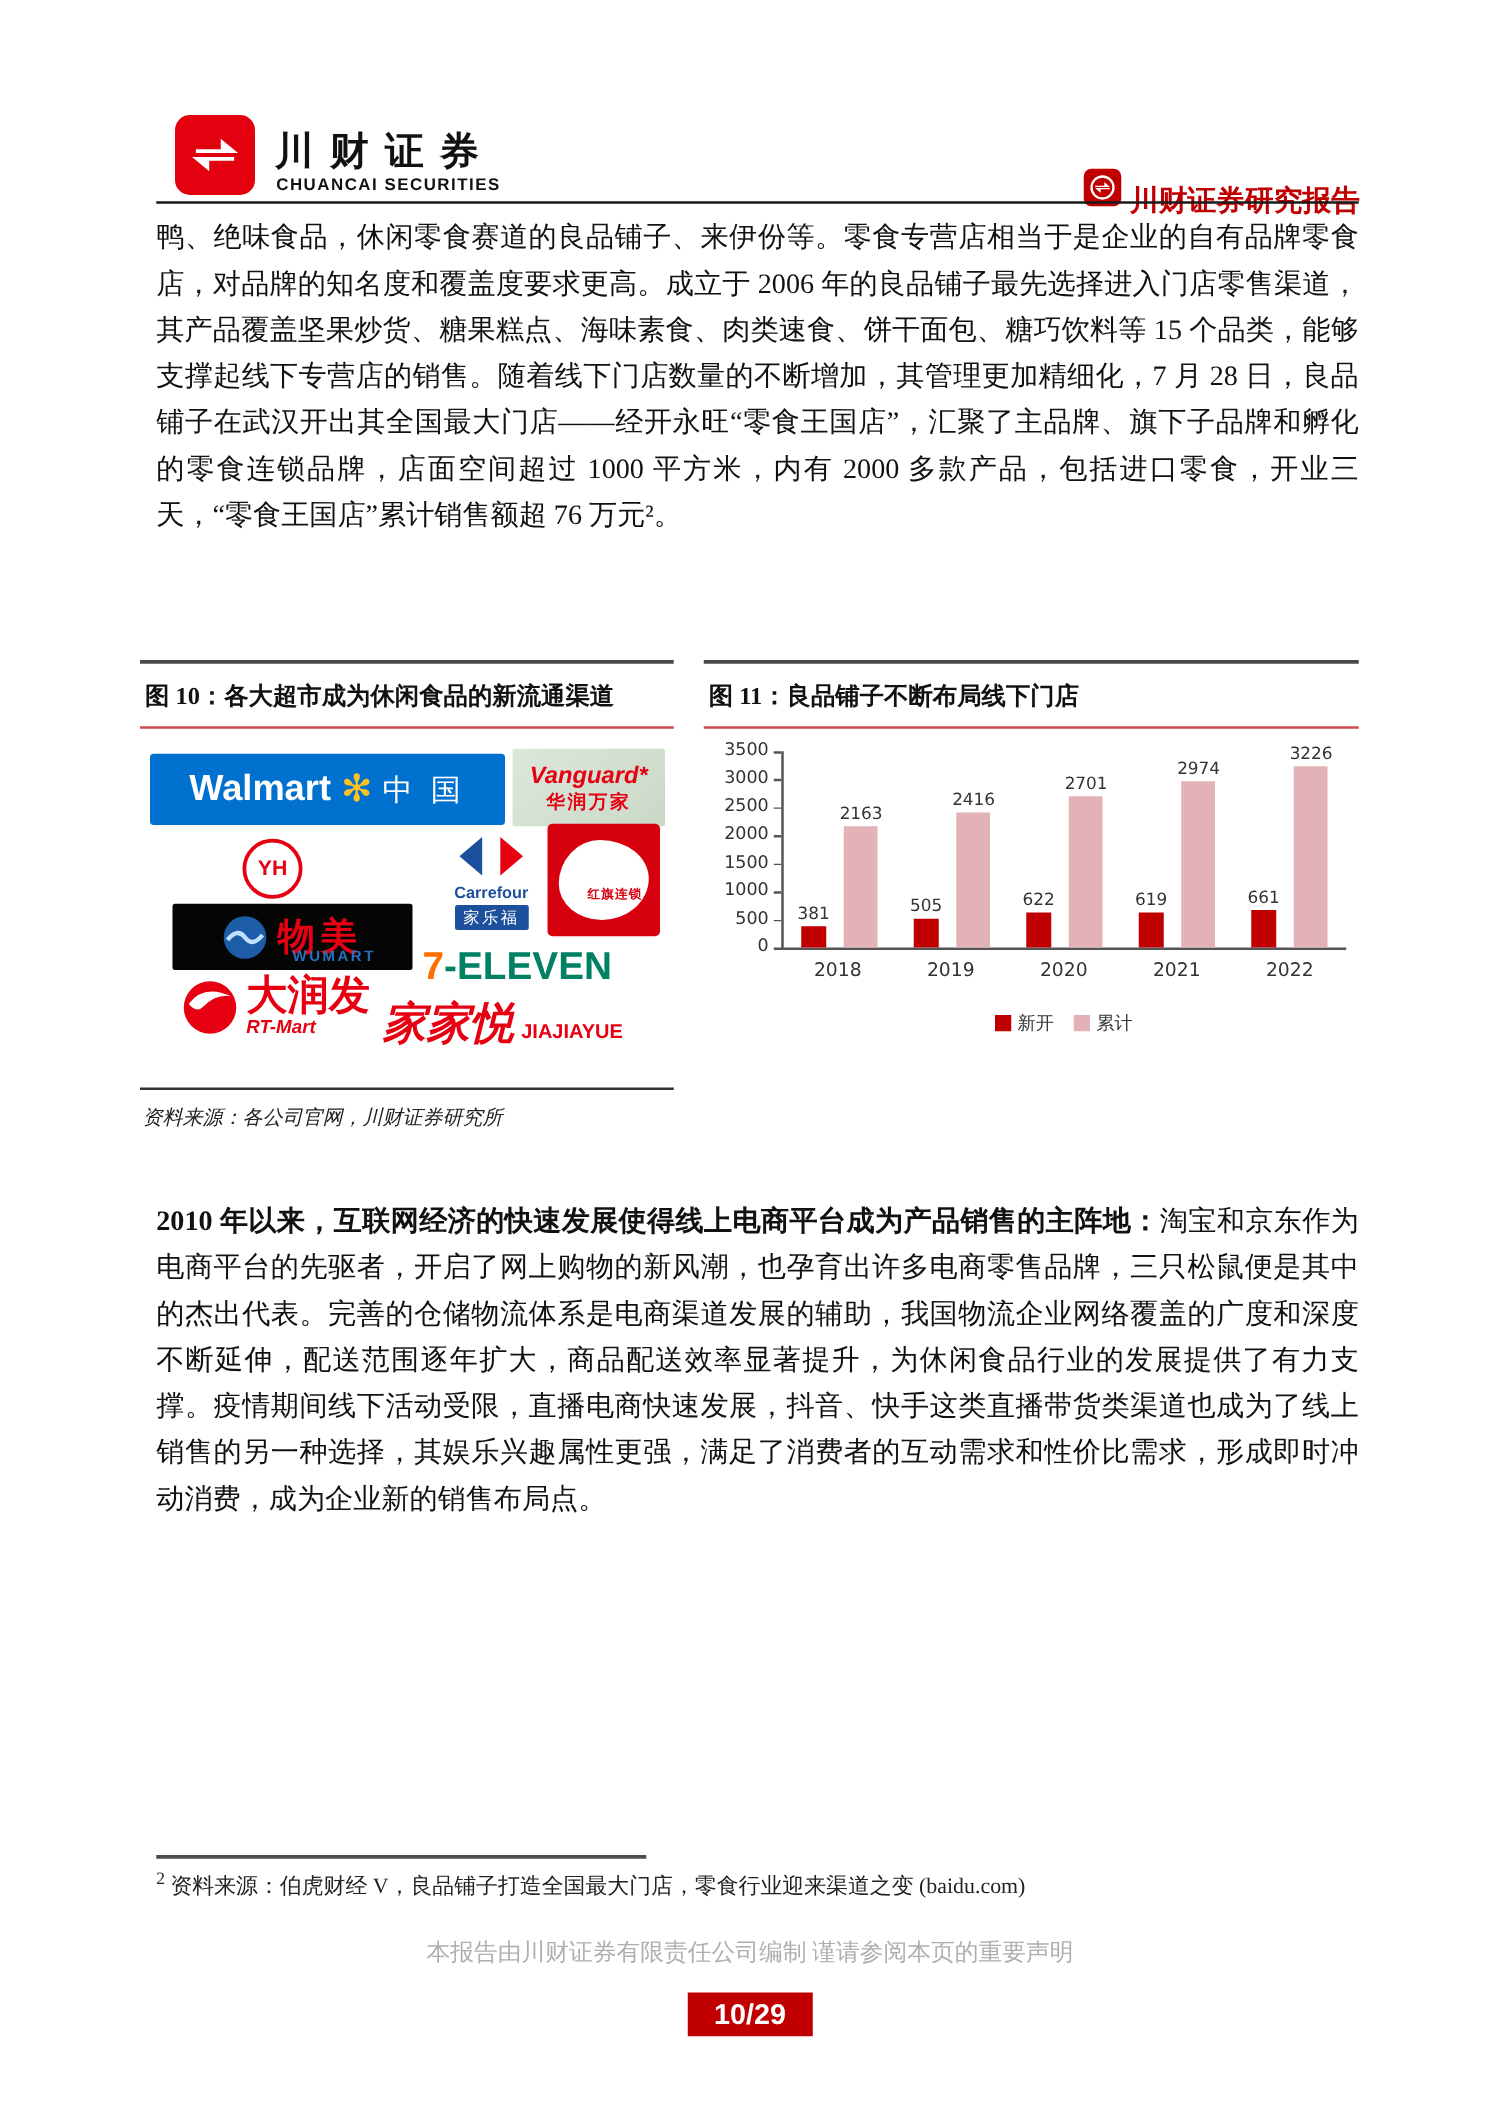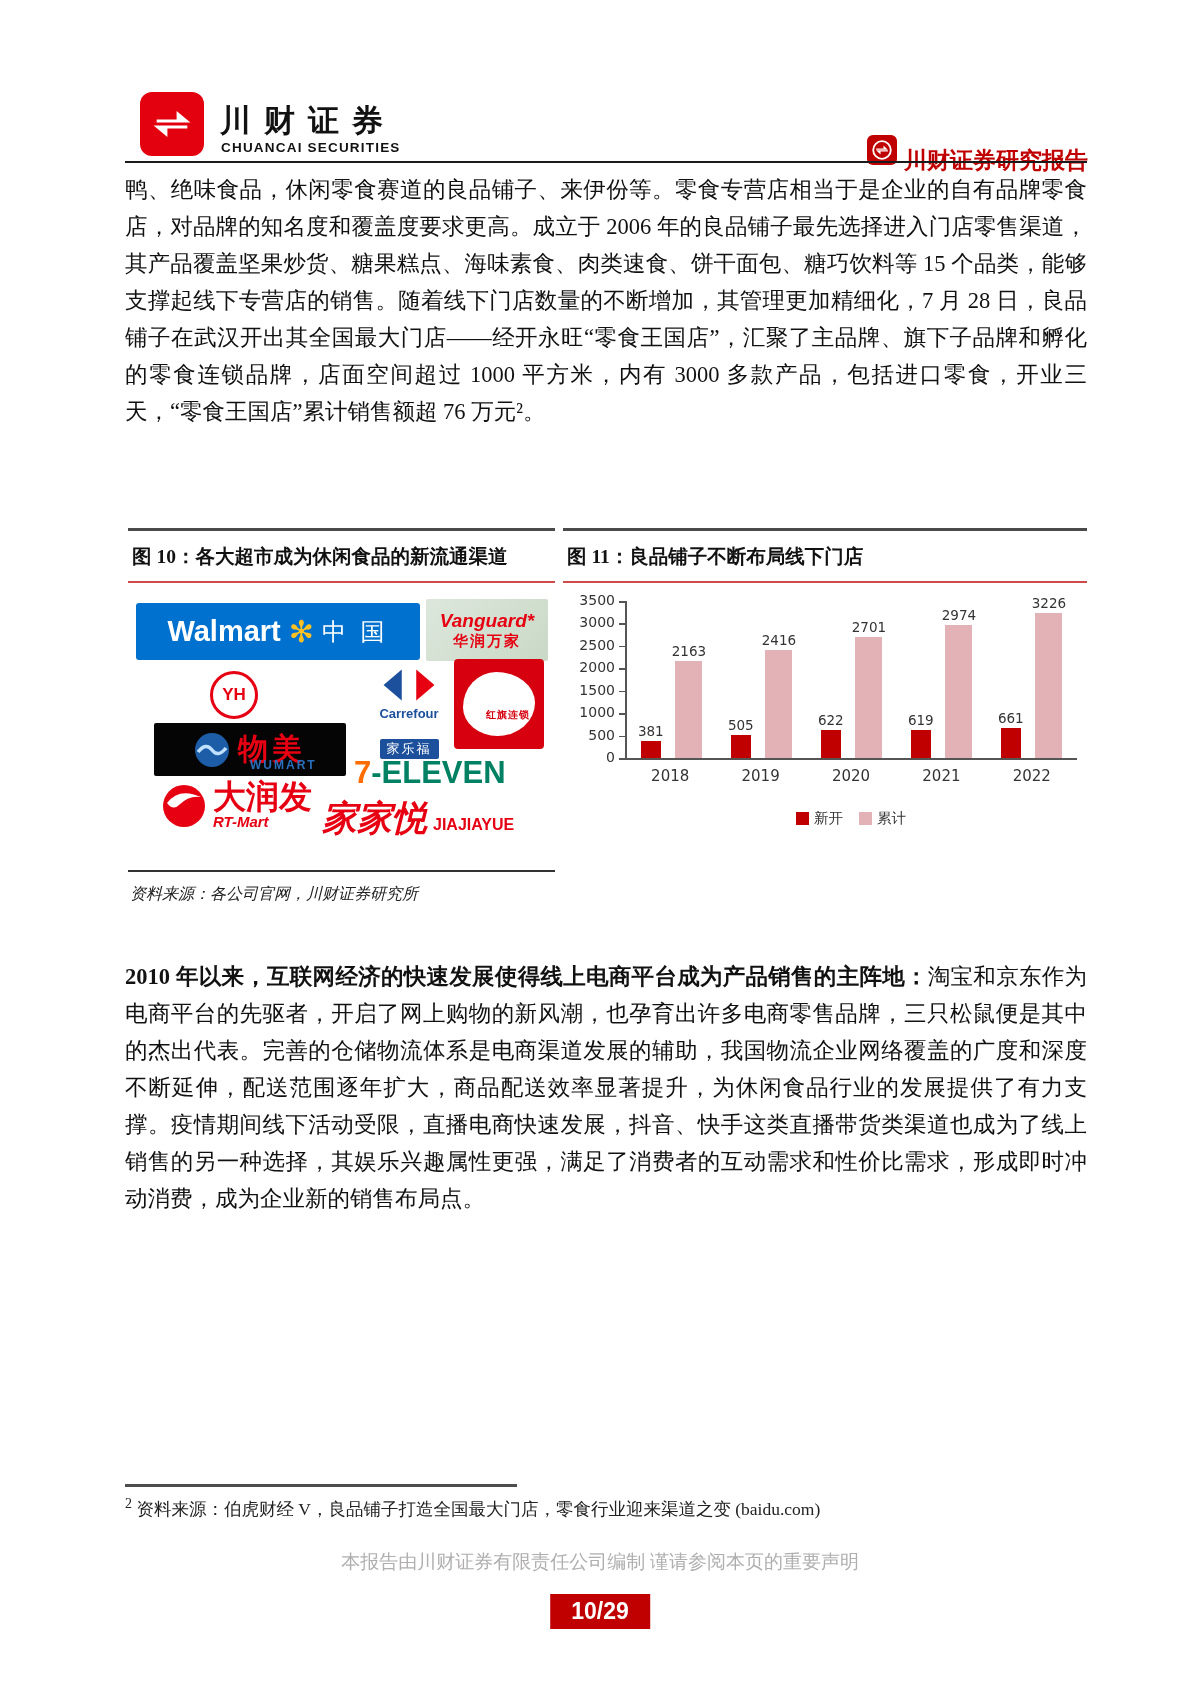--- a/index.html
+++ b/index.html
@@ -19,21 +19,21 @@
 
   
   .para{position:absolute;left:125px;width:962px;font-size:22.5px;line-height:37px;text-align:justify;color:#111;}
   #para1{top:171px;}
   #para2{top:958px;}
   .lead-bold{font-weight:bold;}
   sup{font-size:14px;}
 
   
   .fig{position:absolute;top:528px;}
-  #fig10{left:128px;width:427px;}
+  #fig10{left:112px;width:427px;}
   #fig11{left:563px;width:524px;}
   .fig-title{border-top:3px solid #4a4a4a;border-bottom:2px solid #cf4b4b;padding:12px 4px 11px 4px;
              font-size:19.5px;font-weight:bold;color:#111;}
   .fig-body{position:relative;height:287px;}
   .fig-source{border-top:2.5px solid #333;padding:12px 2px 0 2px;font-size:16px;font-style:italic;color:#222;}
 
   
   .lg{position:absolute;font-family:"Liberation Sans",sans-serif;}
   .walmart{left:8px;top:20px;width:284px;height:57px;background:#0071ce;border-radius:3px;
            display:flex;align-items:center;justify-content:center;gap:8px;}
@@ -43,21 +43,21 @@
   .vanguard{left:298px;top:16px;width:122px;height:62px;background:linear-gradient(135deg,#dde7dc,#c9d9c6);
             display:flex;flex-direction:column;align-items:center;justify-content:center;border-radius:2px;}
   .vanguard .v1{color:#e60012;font-size:19px;font-weight:bold;font-style:italic;}
   .vanguard .v2{color:#e60012;font-size:15px;font-weight:bold;letter-spacing:2px;}
   .yonghui{left:28px;top:88px;display:flex;align-items:center;gap:8px;flex-direction:column;}
   .yonghui .yh-circ{width:42px;height:42px;border:3.5px solid #e60012;border-radius:50%;display:flex;
                     align-items:center;justify-content:center;color:#e60012;font-weight:bold;font-size:17px;}
   .yonghui .yh-txt{color:#e60012;font-size:37px;font-weight:bold;letter-spacing:2px;}
   .carrefour{left:245px;top:82px;width:72px;display:flex;flex-direction:column;align-items:center;}
   .carrefour .ctxt{color:#1c4f9c;font-weight:bold;font-size:13px;margin-top:1px;}
-  .carrefour .cband{background:#1c4f9c;color:#fff;font-size:13px;padding:1px 7px;border-radius:2px;margin-top:18px;letter-spacing:2px;}
+  .carrefour .cband{background:#1c4f9c;color:#fff;font-size:13px;padding:1px 7px;border-radius:2px;margin-top:3px;letter-spacing:2px;}
   .hongqi{left:326px;top:76px;width:90px;height:90px;background:#d7000f;border-radius:4px;
           display:flex;align-items:center;justify-content:center;}
   .hongqi .blob{width:72px;height:64px;background:#fff;border-radius:46% 54% 52% 48%/55% 48% 52% 45%;
                 display:flex;align-items:flex-end;justify-content:flex-end;text-align:right;}
   .hongqi .hq-txt{color:#d7000f;font-size:10px;font-weight:bold;padding:0 5px 14px 0;letter-spacing:1px;}
   .wumart{left:26px;top:140px;width:192px;height:53px;background:#050505;display:flex;align-items:center;
           justify-content:center;gap:8px;border-radius:2px;}
   .wumart .swirl{flex:0 0 auto;}
   .wumart .wu-cn{color:#e60012;font-size:30px;font-weight:bold;letter-spacing:4px;font-family:"Liberation Serif",serif;}
   .wumart .wu-en{position:absolute;bottom:4px;left:96px;color:#2a6fbd;font-size:12px;font-weight:bold;letter-spacing:2px;}
@@ -118,21 +118,21 @@
       <svg width="22" height="22" viewBox="0 0 60 60">
         <circle cx="30" cy="30" r="24" fill="none" stroke="#fff" stroke-width="5"></circle>
         <path d="M14 26 L34 26 L34 18 L46 29 L14 29 Z" fill="#fff"></path>
         <path d="M46 34 L26 34 L26 42 L14 31 L46 31 Z" fill="#fff"></path>
       </svg>
     </span>
     <span class="rpt">川财证券研究报告</span>
   </div>
   <div class="hdr-line"></div>
 
-  <div class="para" id="para1">鸭、绝味食品，休闲零食赛道的良品铺子、来伊份等。零食专营店相当于是企业的自有品牌零食店，对品牌的知名度和覆盖度要求更高。成立于 2006 年的良品铺子最先选择进入门店零售渠道，其产品覆盖坚果炒货、糖果糕点、海味素食、肉类速食、饼干面包、糖巧饮料等 15 个品类，能够支撑起线下专营店的销售。随着线下门店数量的不断增加，其管理更加精细化，7 月 28 日，良品铺子在武汉开出其全国最大门店——经开永旺“零食王国店”，汇聚了主品牌、旗下子品牌和孵化的零食连锁品牌，店面空间超过 1000 平方米，内有 3000 多款产品，包括进口零食，开业三天，“零食王国店”累计销售额超 76 万元²。</div>
+  <div class="para" id="para1">鸭、绝味食品，休闲零食赛道的良品铺子、来伊份等。零食专营店相当于是企业的自有品牌零食店，对品牌的知名度和覆盖度要求更高。成立于 2006 年的良品铺子最先选择进入门店零售渠道，其产品覆盖坚果炒货、糖果糕点、海味素食、肉类速食、饼干面包、糖巧饮料等 15 个品类，能够支撑起线下专营店的销售。随着线下门店数量的不断增加，其管理更加精细化，7 月 28 日，良品铺子在武汉开出其全国最大门店——经开永旺“零食王国店”，汇聚了主品牌、旗下子品牌和孵化的零食连锁品牌，店面空间超过 1000 平方米，内有 2000 多款产品，包括进口零食，开业三天，“零食王国店”累计销售额超 76 万元²。</div>
 
   <div class="fig" id="fig10">
     <div class="fig-title">图 10：各大超市成为休闲食品的新流通渠道</div>
     <div class="fig-body">
       <div class="lg walmart">
         <span class="wm">Walmart</span>
         <span class="spark">✻</span>
         <span class="cn">中 国</span>
       </div>
       <div class="lg vanguard">

